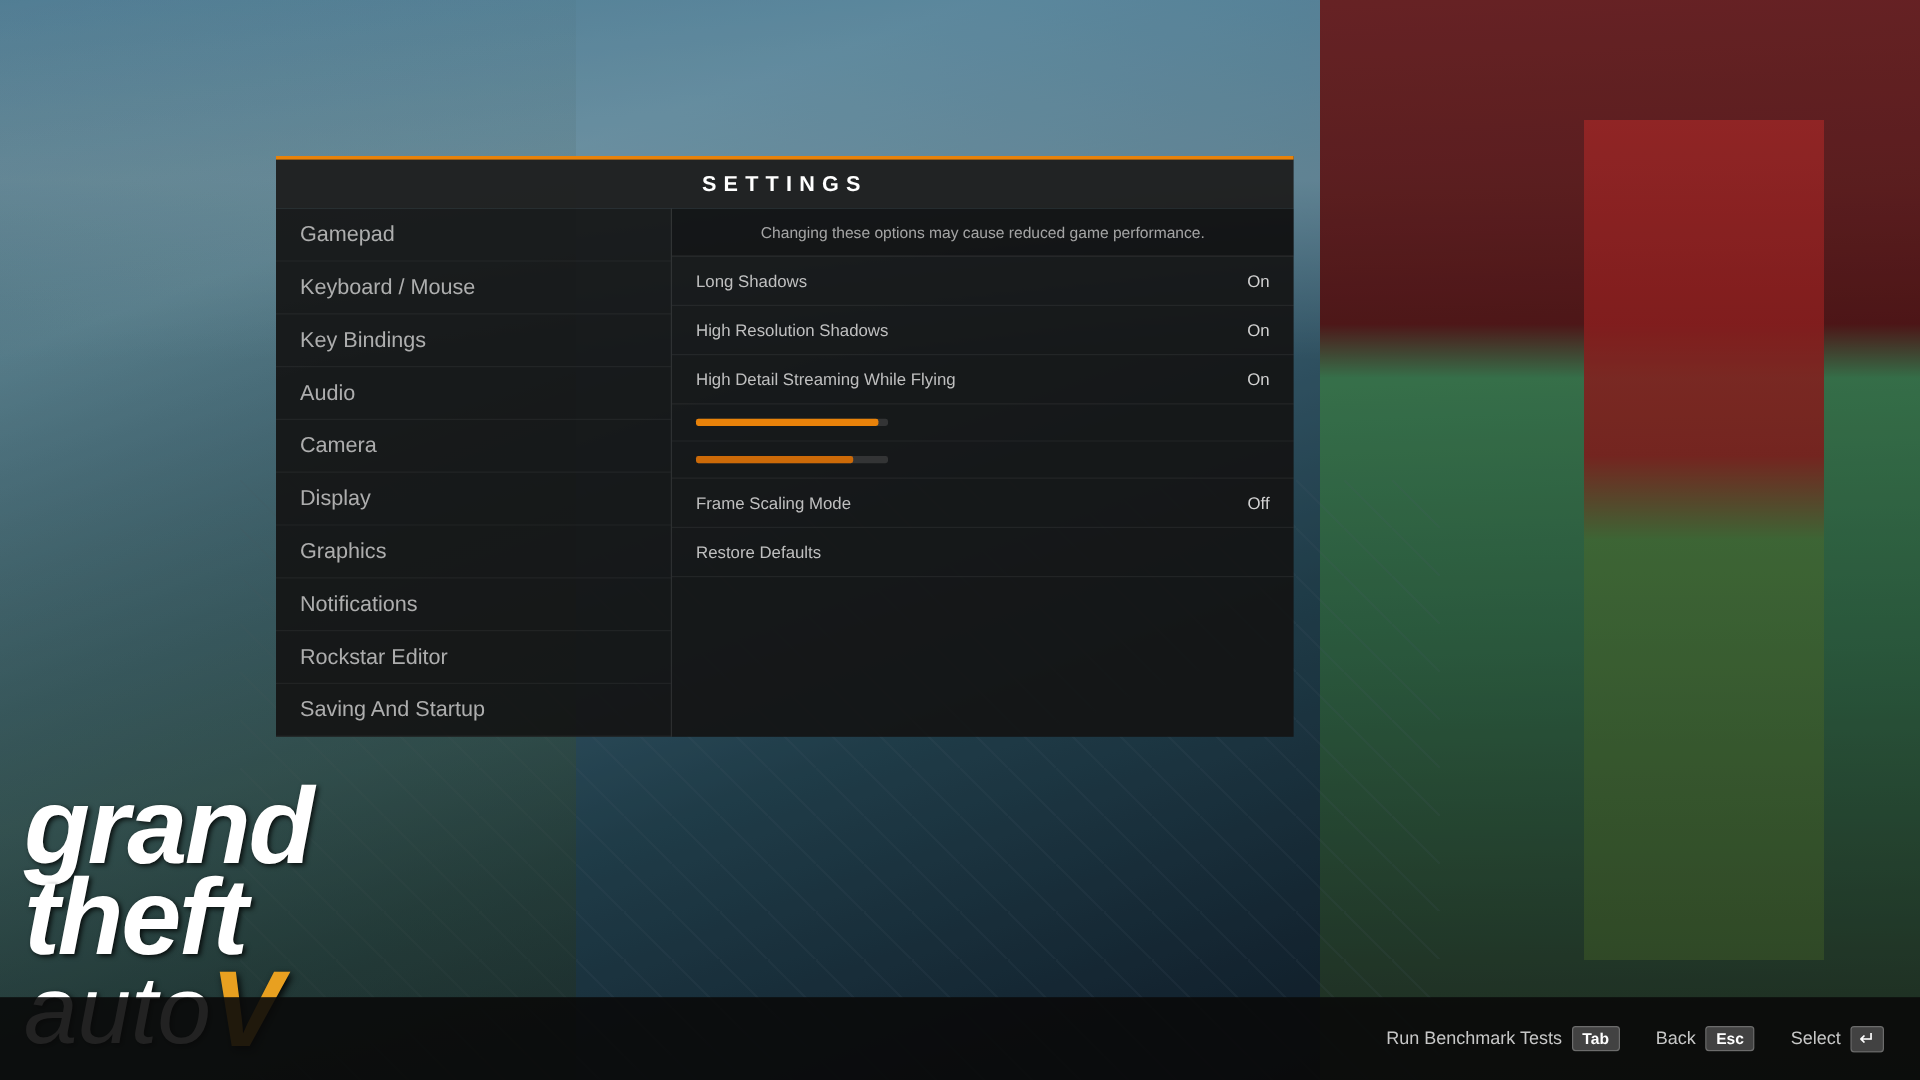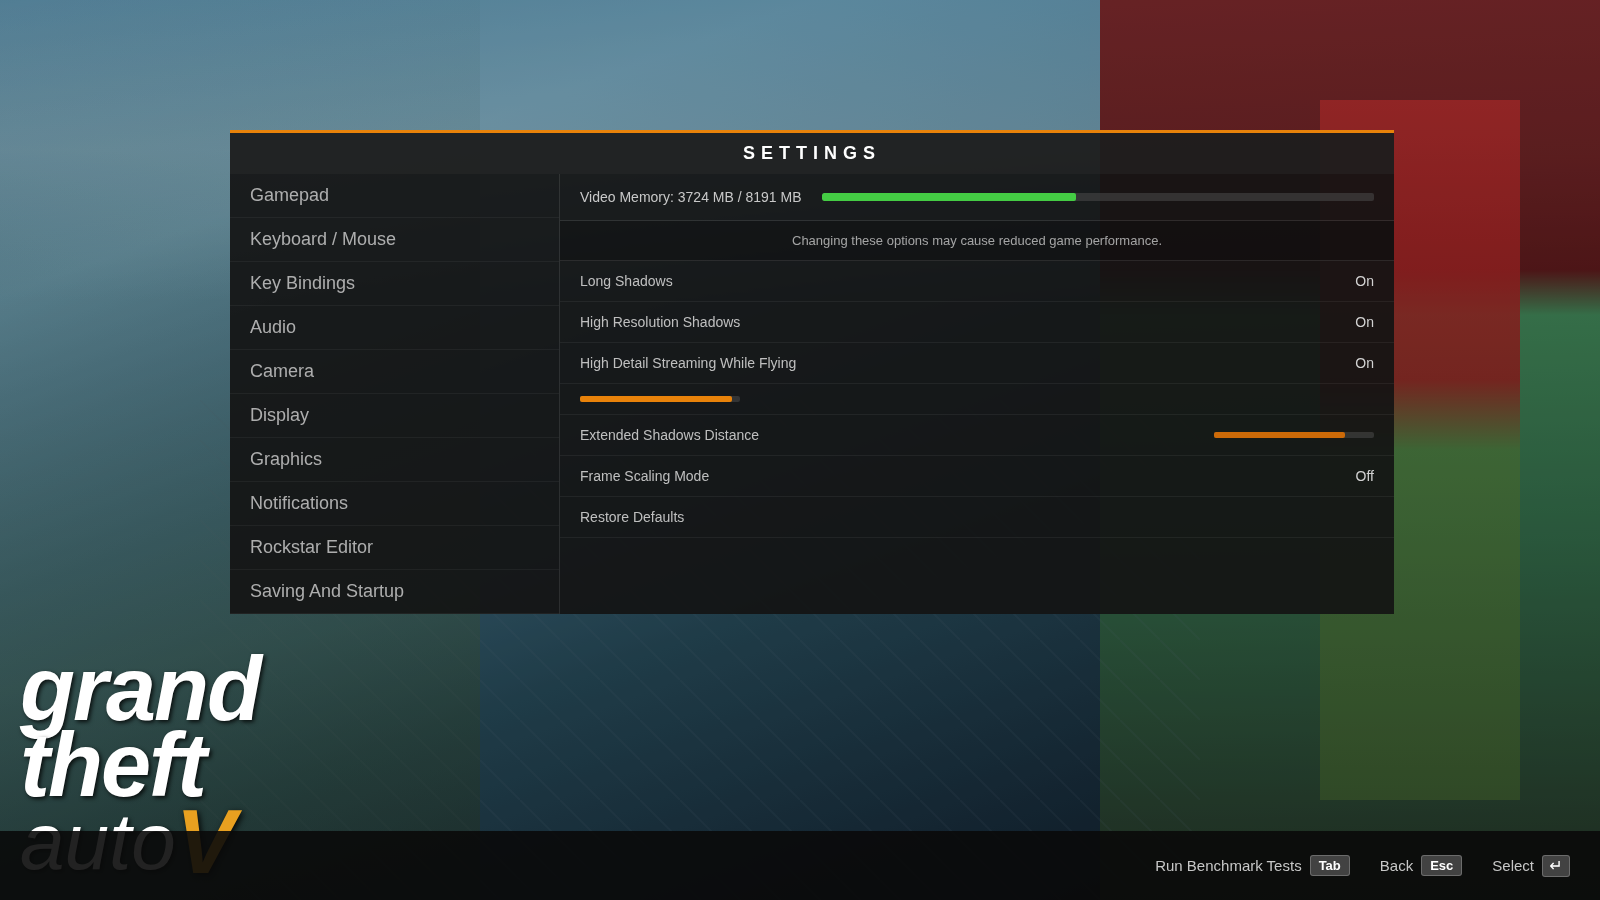--- a/index.html
+++ b/index.html
@@ -101,21 +101,21 @@
       font-style: italic;
       color: #e8a020;
       text-shadow: 2px 2px 6px rgba(0,0,0,0.9);
     }
 
     
     .settings-panel {
       position: absolute;
       top: 130px;
       left: 230px;
-      width: 1164px;
+      width: 848px;
       z-index: 20;
     }
 
     .settings-header {
       background: rgba(30, 30, 30, 0.95);
       border-top: 3px solid #e8820a;
       text-align: center;
       padding: 10px 0;
       letter-spacing: 4px;
     }
@@ -361,26 +361,20 @@
       <div class="menu-item">Camera</div>
       <div class="menu-item">Display</div>
       <div class="menu-item">Graphics</div>
       <div class="menu-item">Notifications</div>
       <div class="menu-item">Rockstar Editor</div>
       <div class="menu-item">Saving And Startup</div>
     </div>
 
     <div class="right-content">
 
-      <div class="video-memory-bar">
-        <span class="video-memory-label">Video Memory: 3724 MB / 8191 MB</span>
-        <div class="memory-bar-track">
-          <div class="memory-bar-fill"></div>
-        </div>
-      </div>
 
       <div class="warning-text">Changing these options may cause reduced game performance.</div>
 
       <div class="setting-row">
         <span class="setting-name">Long Shadows</span>
         <span class="setting-value">On</span>
       </div>
 
       <div class="setting-row">
         <span class="setting-name">High Resolution Shadows</span>
@@ -392,21 +386,20 @@
         <span class="setting-value">On</span>
       </div>
 
       <div class="setting-row">
         <div class="slider-track">
           <div class="slider-fill-orange"></div>
         </div>
       </div>
 
       <div class="setting-row">
-        <span class="setting-name">Extended Shadows Distance</span>
         <div class="slider-track">
           <div class="slider-fill-orange2"></div>
         </div>
       </div>
 
       <div class="setting-row">
         <span class="setting-name">Frame Scaling Mode</span>
         <span class="setting-value">Off</span>
       </div>
 

